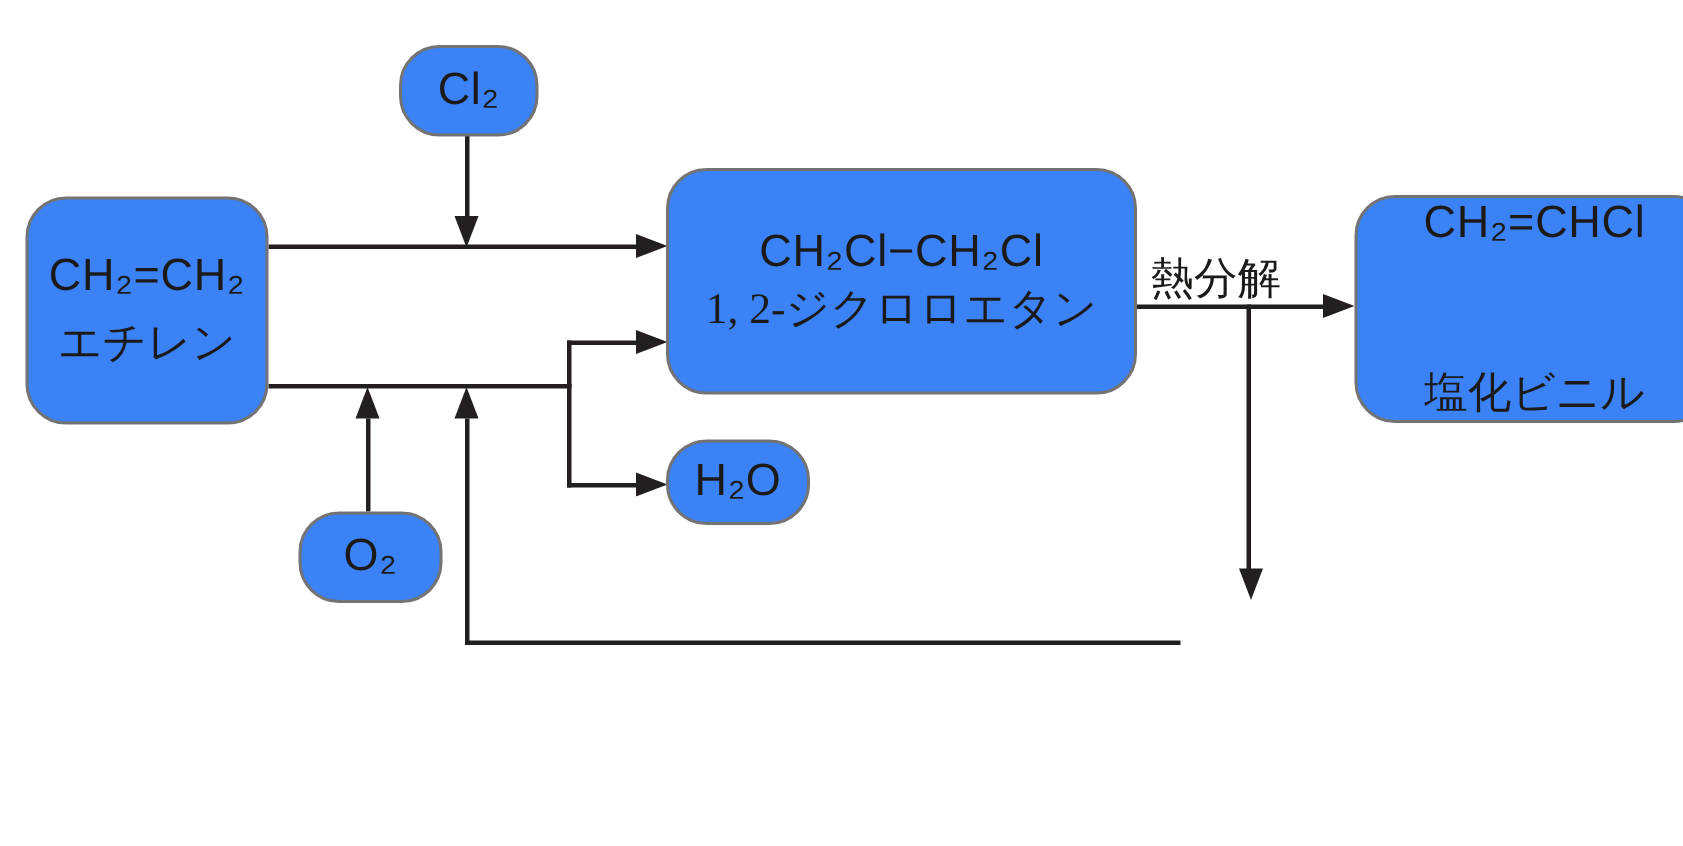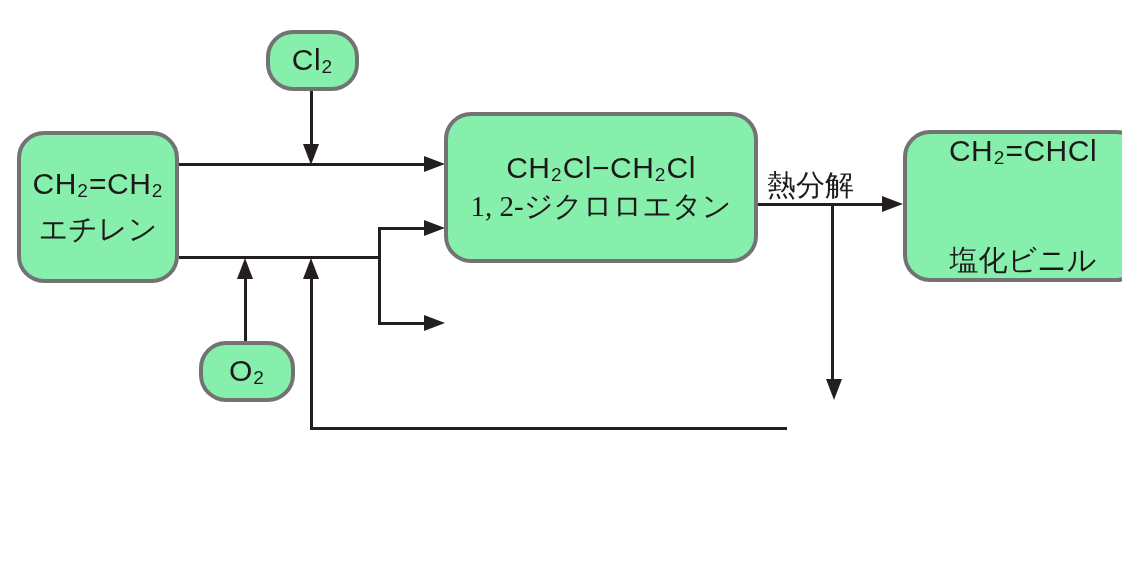--- a/index.html
+++ b/index.html
@@ -8,23 +8,23 @@
     width: 1122px;
     height: 564px;
     background: #ffffff;
     font-family: "Liberation Sans", sans-serif;
     color: #1c1a19;
     overflow: hidden;
   }
   .node {
     position: absolute;
     box-sizing: border-box;
-    border: 4px solid #737373;
+    border: 2px solid #737373;
     border-radius: 27px;
-    background: #86efac;
+    background: #3b82f6;
     display: flex;
     flex-direction: column;
     align-items: center;
     justify-content: center;
     gap: 3px;
     text-align: center;
   }
   .formula {
     font-family: "Liberation Sans", sans-serif;
     font-size: 30px;
@@ -116,20 +116,23 @@
 
   <div class="node" style="left:266px; top:30px; width:93px; height:61px;">
     <div class="formula">Cl₂</div>
   </div>
 
   <div class="node" style="left:444px; top:112px; width:314px; height:151px;">
     <div class="formula">CH₂Cl−CH₂Cl</div>
     <div class="jname">1, 2-ジクロロエタン</div>
   </div>
 
+  <div class="node" style="left:444px; top:293px; width:96px; height:57px;">
+    <div class="formula">H₂O</div>
+  </div>
 
   <div class="node" style="left:903px; top:130px; width:240px; height:152px;justify-content:space-between;">
     <div class="formula">CH₂=CHCl</div>
     <div class="jname">塩化ビニル</div>
   </div>
 
   <div class="node" style="left:199px; top:341px; width:96px; height:61px;">
     <div class="formula">O₂</div>
   </div>
 

